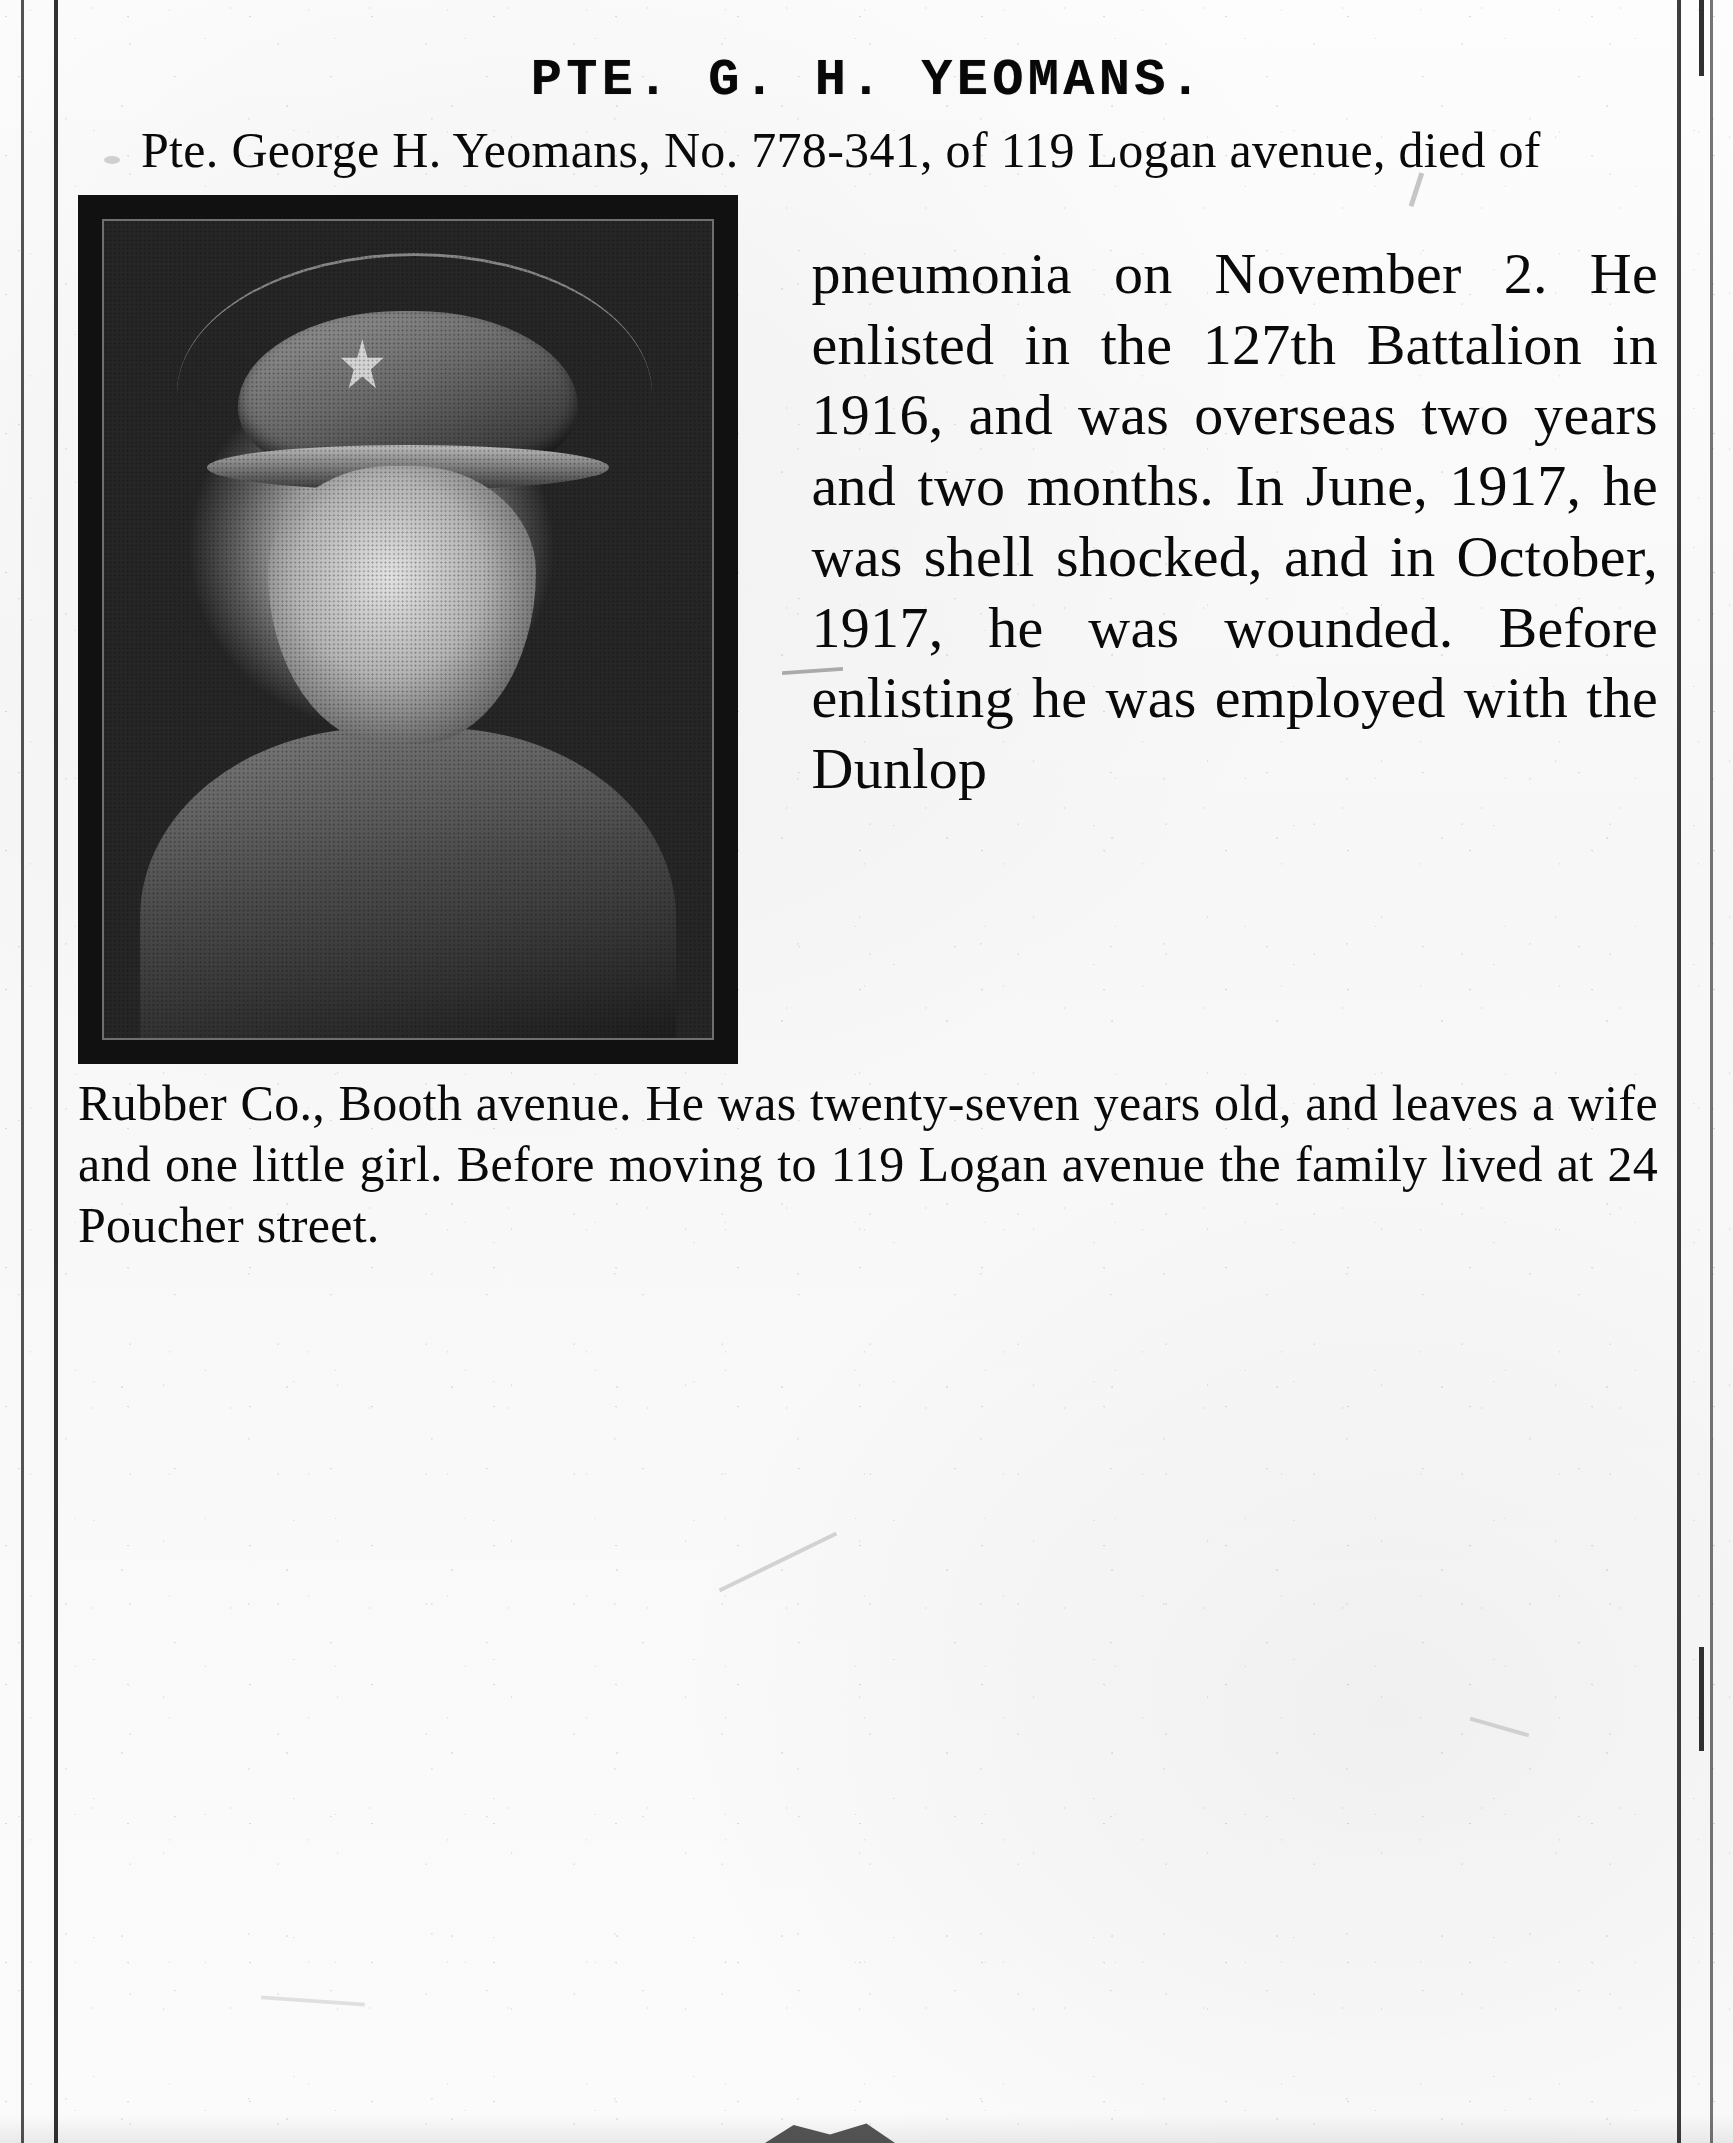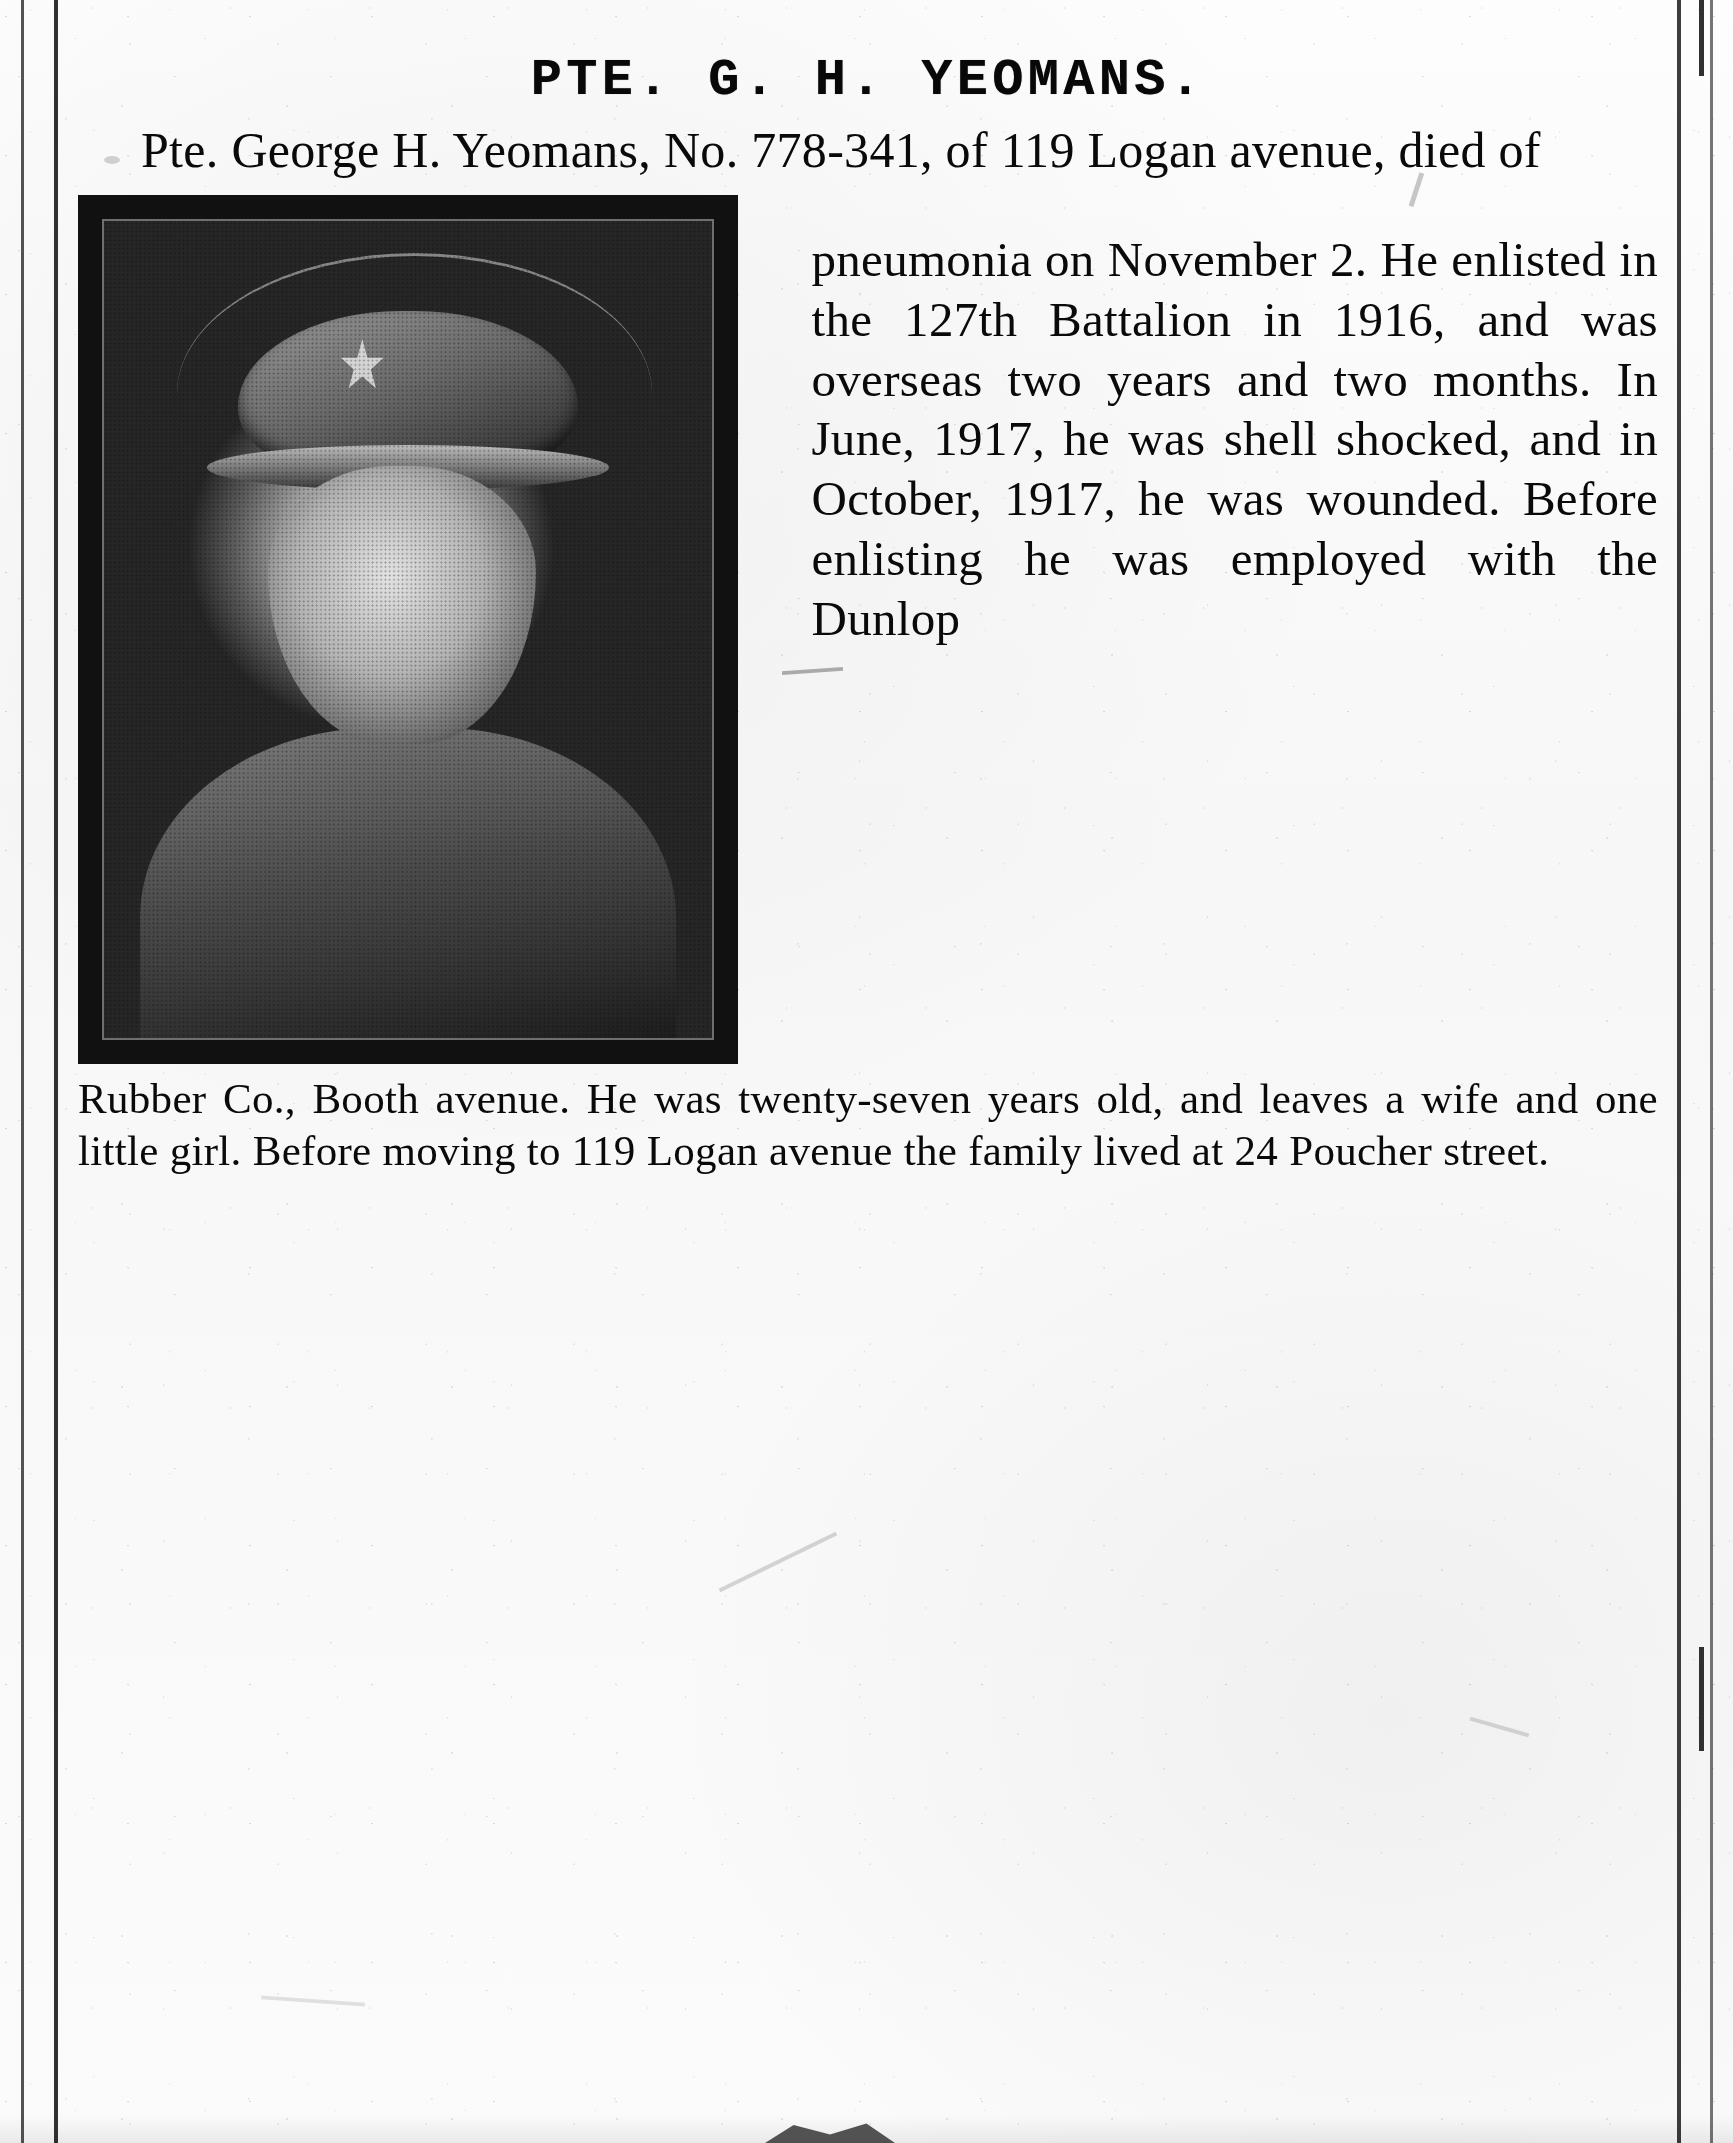--- a/index.html
+++ b/index.html
@@ -170,28 +170,28 @@
   .photo-badge {
     position: absolute;
     left: 39%; top: 14.5%;
     width: 7%; height: 6%;
     background: #e4e4e4;
     clip-path: polygon(50% 0%, 62% 38%, 100% 38%, 70% 62%, 82% 100%, 50% 76%, 18% 100%, 30% 62%, 0% 38%, 38% 38%);
     opacity: .85;
   }
 
   .wrapcol {
-    font-size: 49px;
+    font-size: 58px;
     line-height: 1.22;
     text-align: justify;
     letter-spacing: 0.3px;
   }
   .tail {
     clear: both;
-    font-size: 43px;
+    font-size: 50px;
     line-height: 1.22;
     text-align: justify;
     letter-spacing: 0.3px;
     margin-top: 5.2px;
   }
 
   
   .mark {
     position: absolute;
     background: rgba(0,0,0,0.30);

